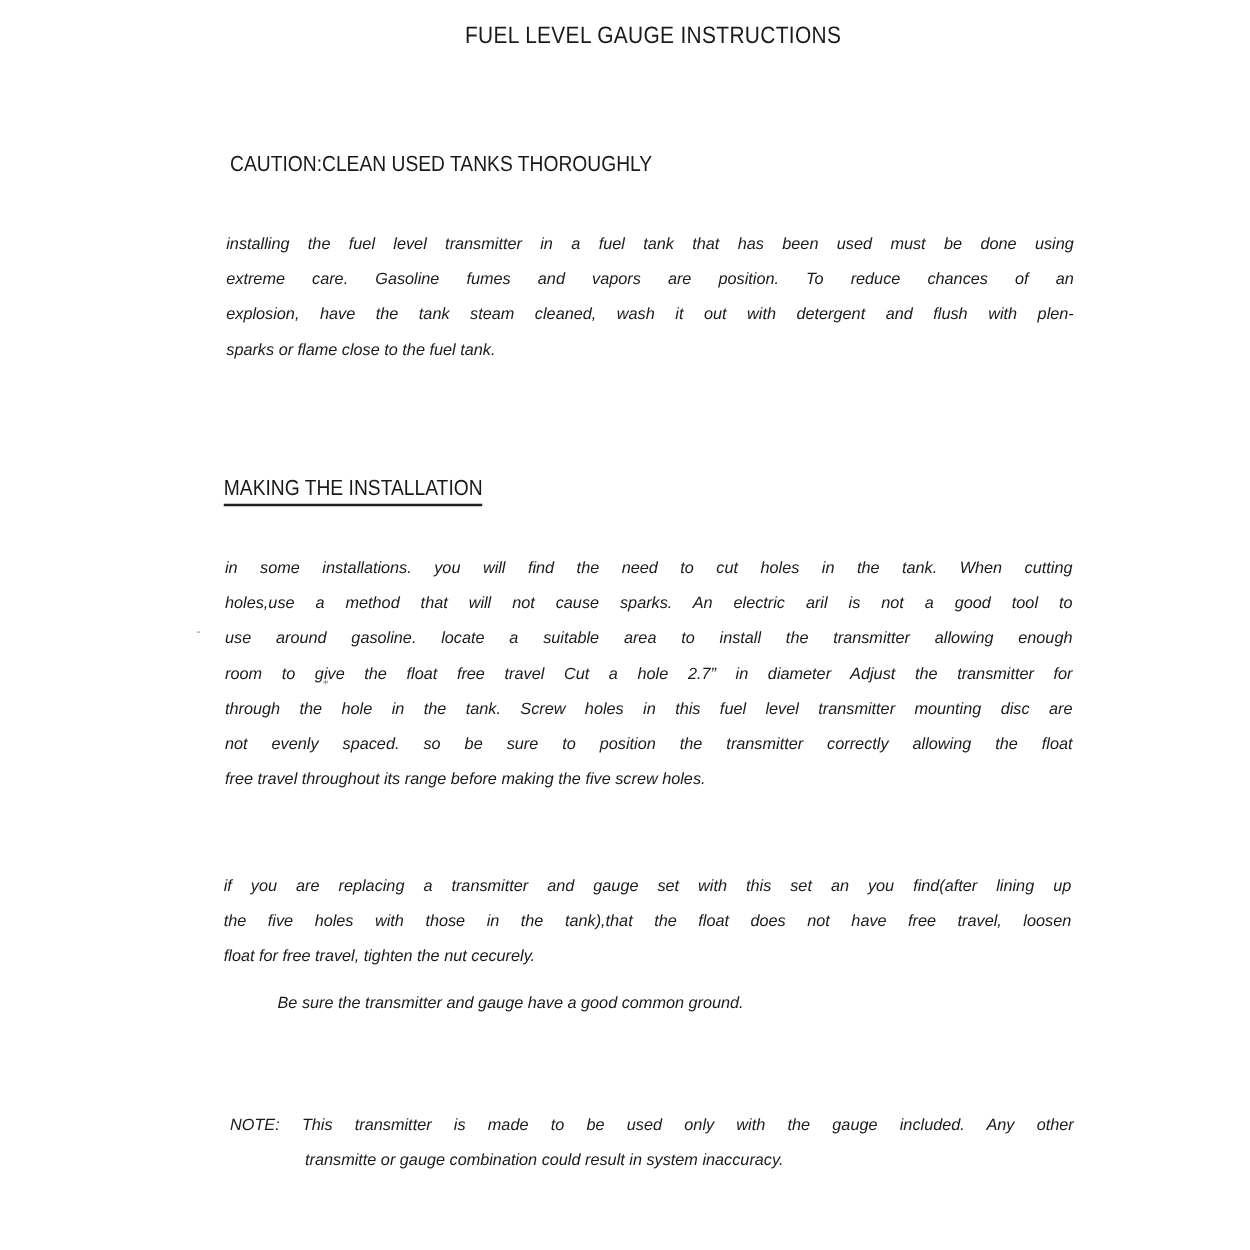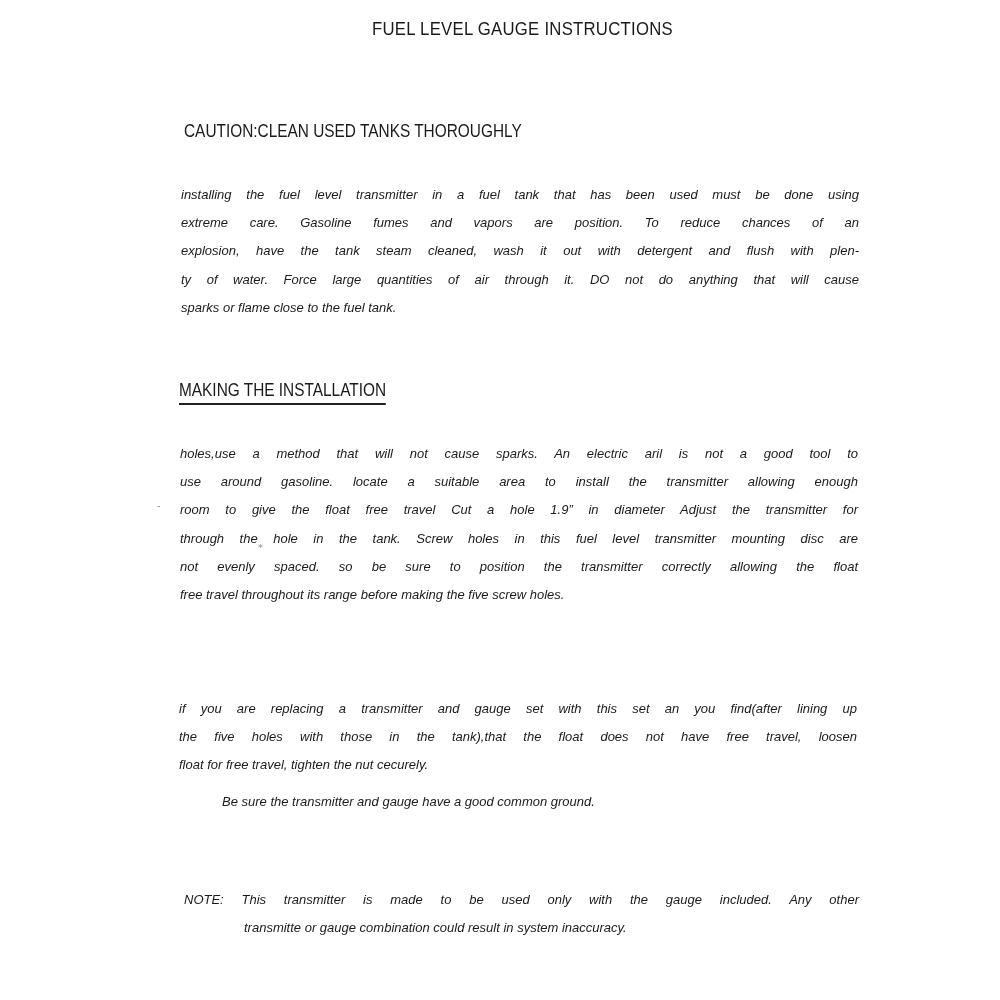--- a/index.html
+++ b/index.html
@@ -35,30 +35,30 @@
 <body>
 
 <div class="title">FUEL LEVEL GAUGE INSTRUCTIONS</div>
 
 <div class="heading h-caution">CAUTION:CLEAN USED TANKS THOROUGHLY</div>
 
 <div class="para p1">
   <span class="ln">installing the fuel level transmitter in a fuel tank that has been used must be done using</span>
   <span class="ln">extreme care. Gasoline fumes and vapors are position. To reduce chances of an</span>
   <span class="ln">explosion, have the tank steam cleaned, wash it out with detergent and flush with plen-</span>
-  <span class="ln">ty of water. Force large quantities of air through it. DO not do anything that will cause</span>
   <span class="ln last">sparks or flame close to the fuel tank.</span>
 </div>
 
 <div class="heading h-making">MAKING THE INSTALLATION</div>
 
 <div class="para p2">
+  <span class="ln">in some installations. you will find the need to cut holes in the tank. When cutting</span>
   <span class="ln">holes,use a method that will not cause sparks. An electric aril is not a good tool to</span>
   <span class="ln">use around gasoline. locate a suitable area to install the transmitter allowing enough</span>
-  <span class="ln">room to give the float free travel Cut a hole 1.9” in diameter Adjust the transmitter for</span>
+  <span class="ln">room to give the float free travel Cut a hole 2.7” in diameter Adjust the transmitter for</span>
   <span class="ln">through the hole in the tank. Screw holes in this fuel level transmitter mounting disc are</span>
   <span class="ln">not evenly spaced. so be sure to position the transmitter correctly allowing the float</span>
   <span class="ln last">free travel throughout its range before making the five screw holes.</span>
 </div>
 
 <div class="para p3">
   <span class="ln">if you are replacing a transmitter and gauge set with this set an you find(after lining up</span>
   <span class="ln">the five holes with those in the tank),that the float does not have free travel, loosen</span>
   <span class="ln last">float for free travel, tighten the nut cecurely.</span>
 </div>

